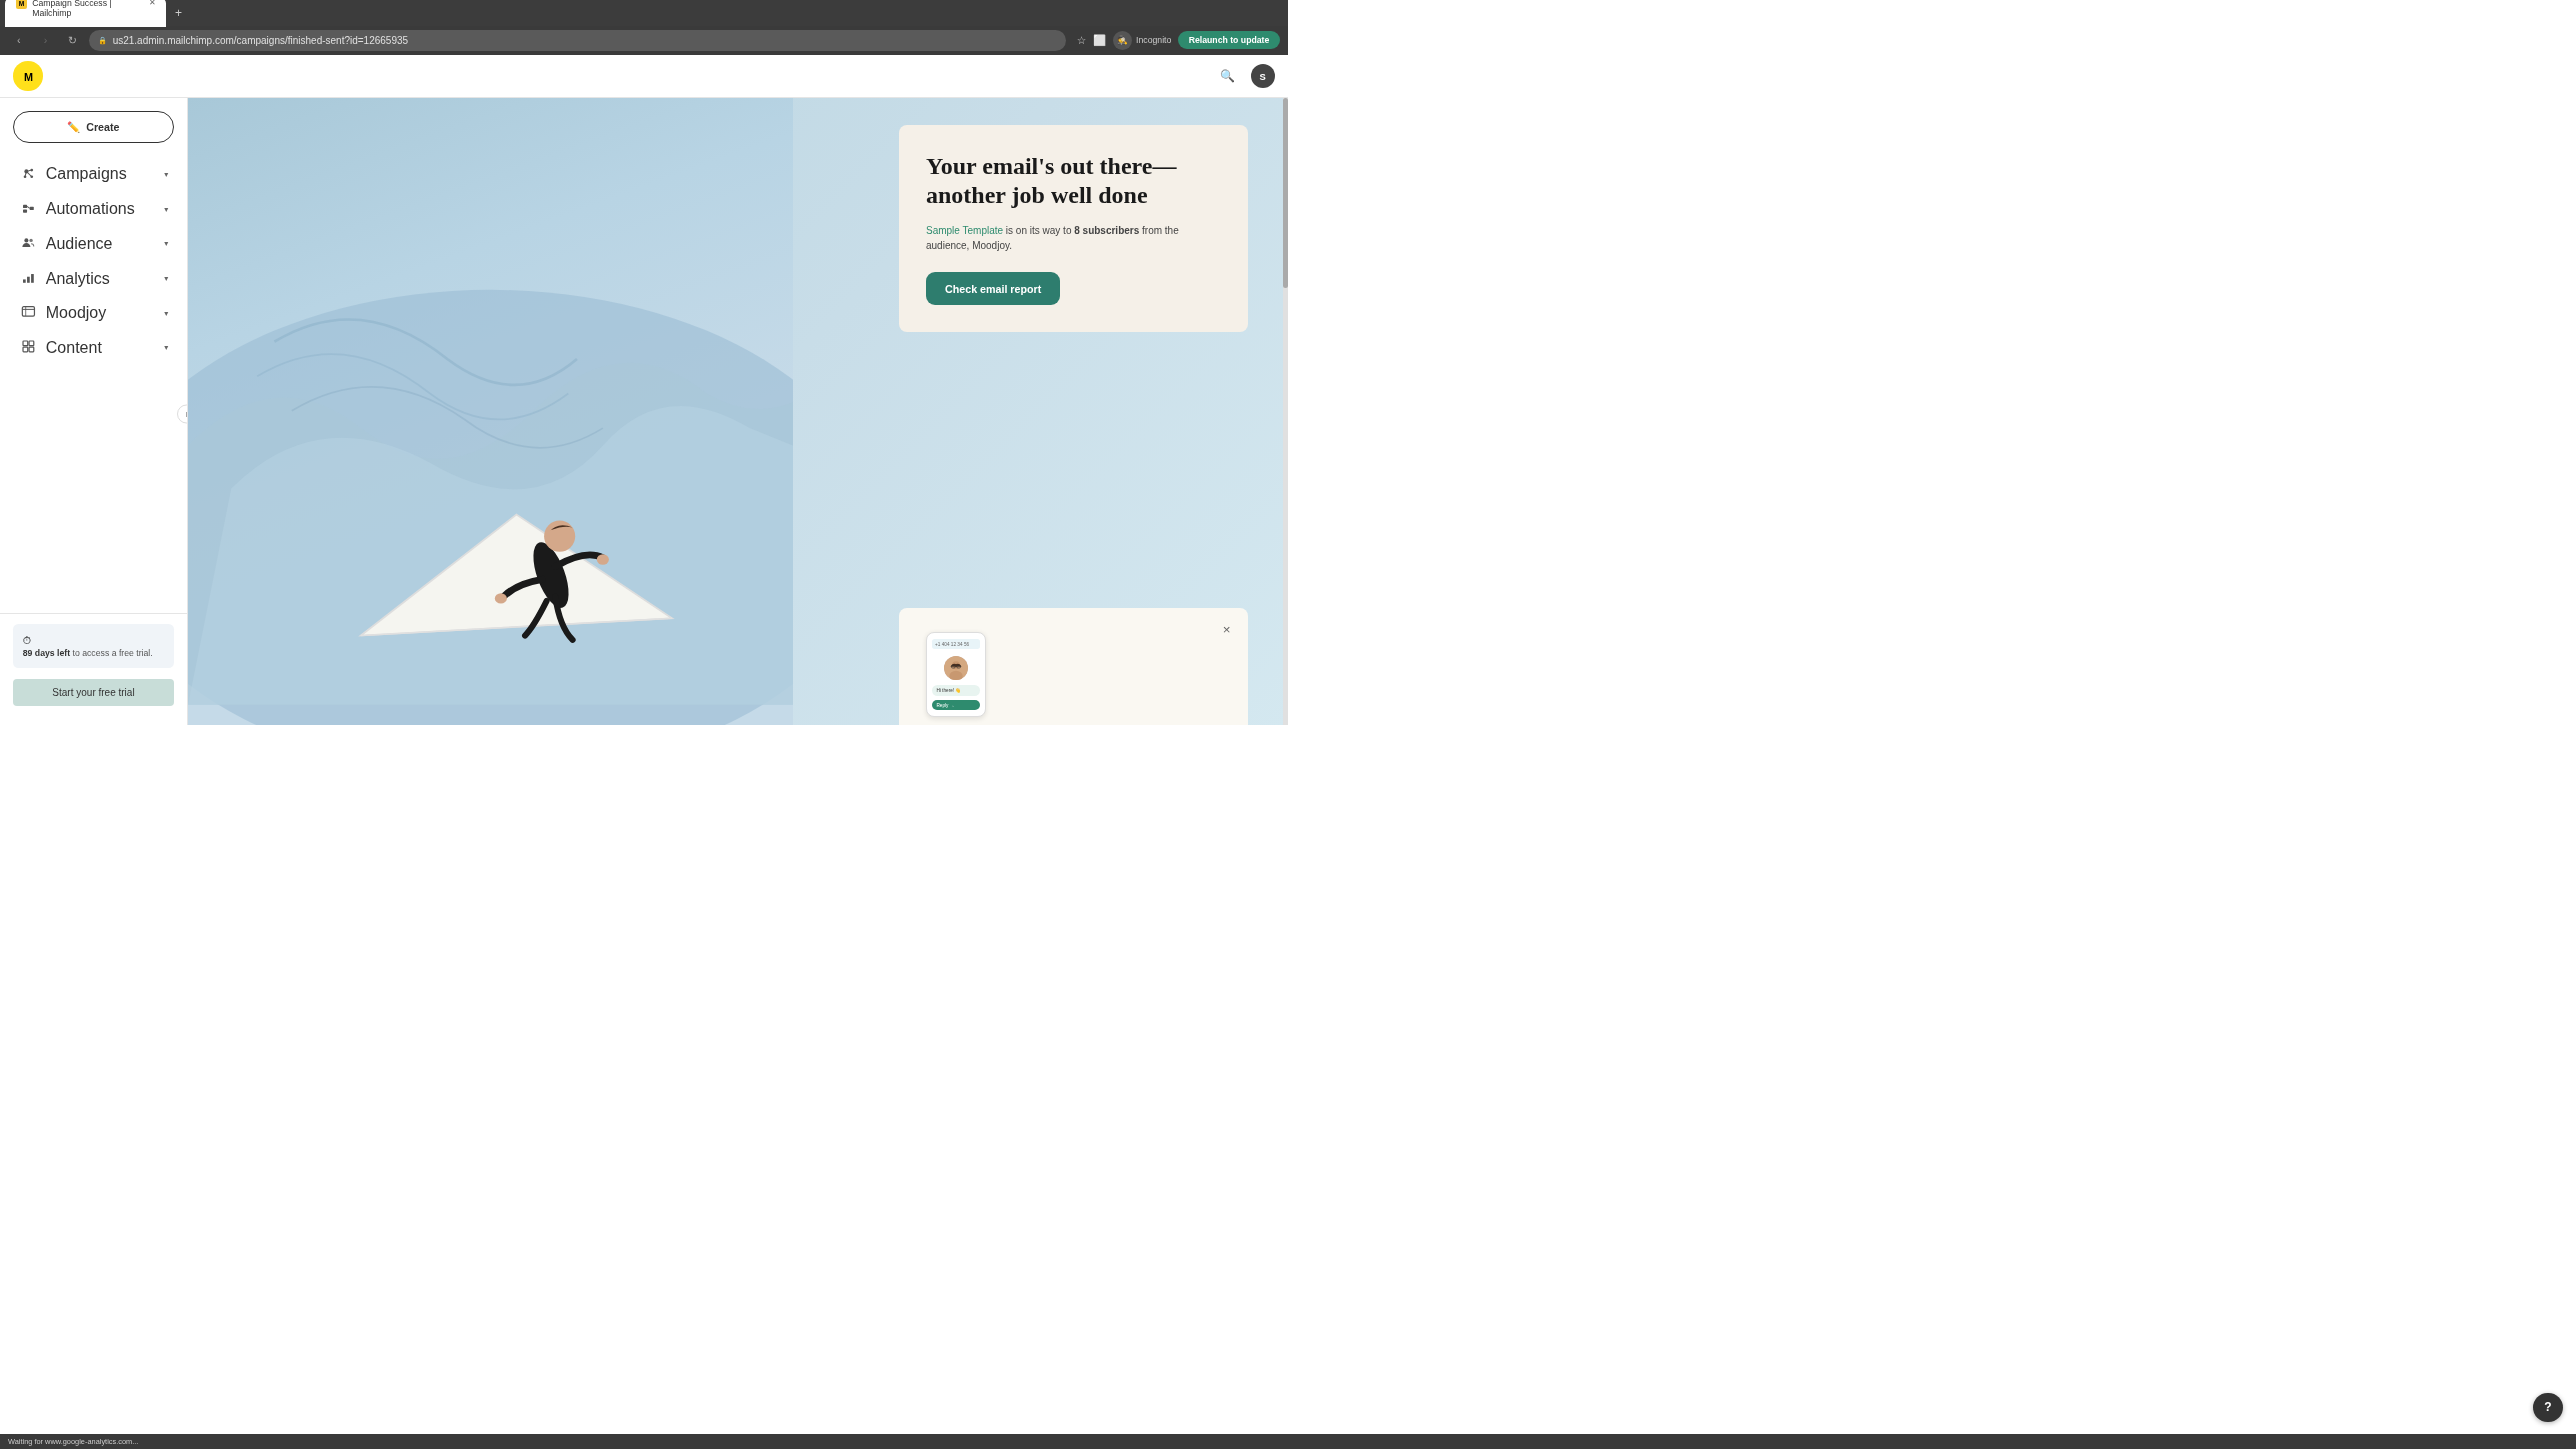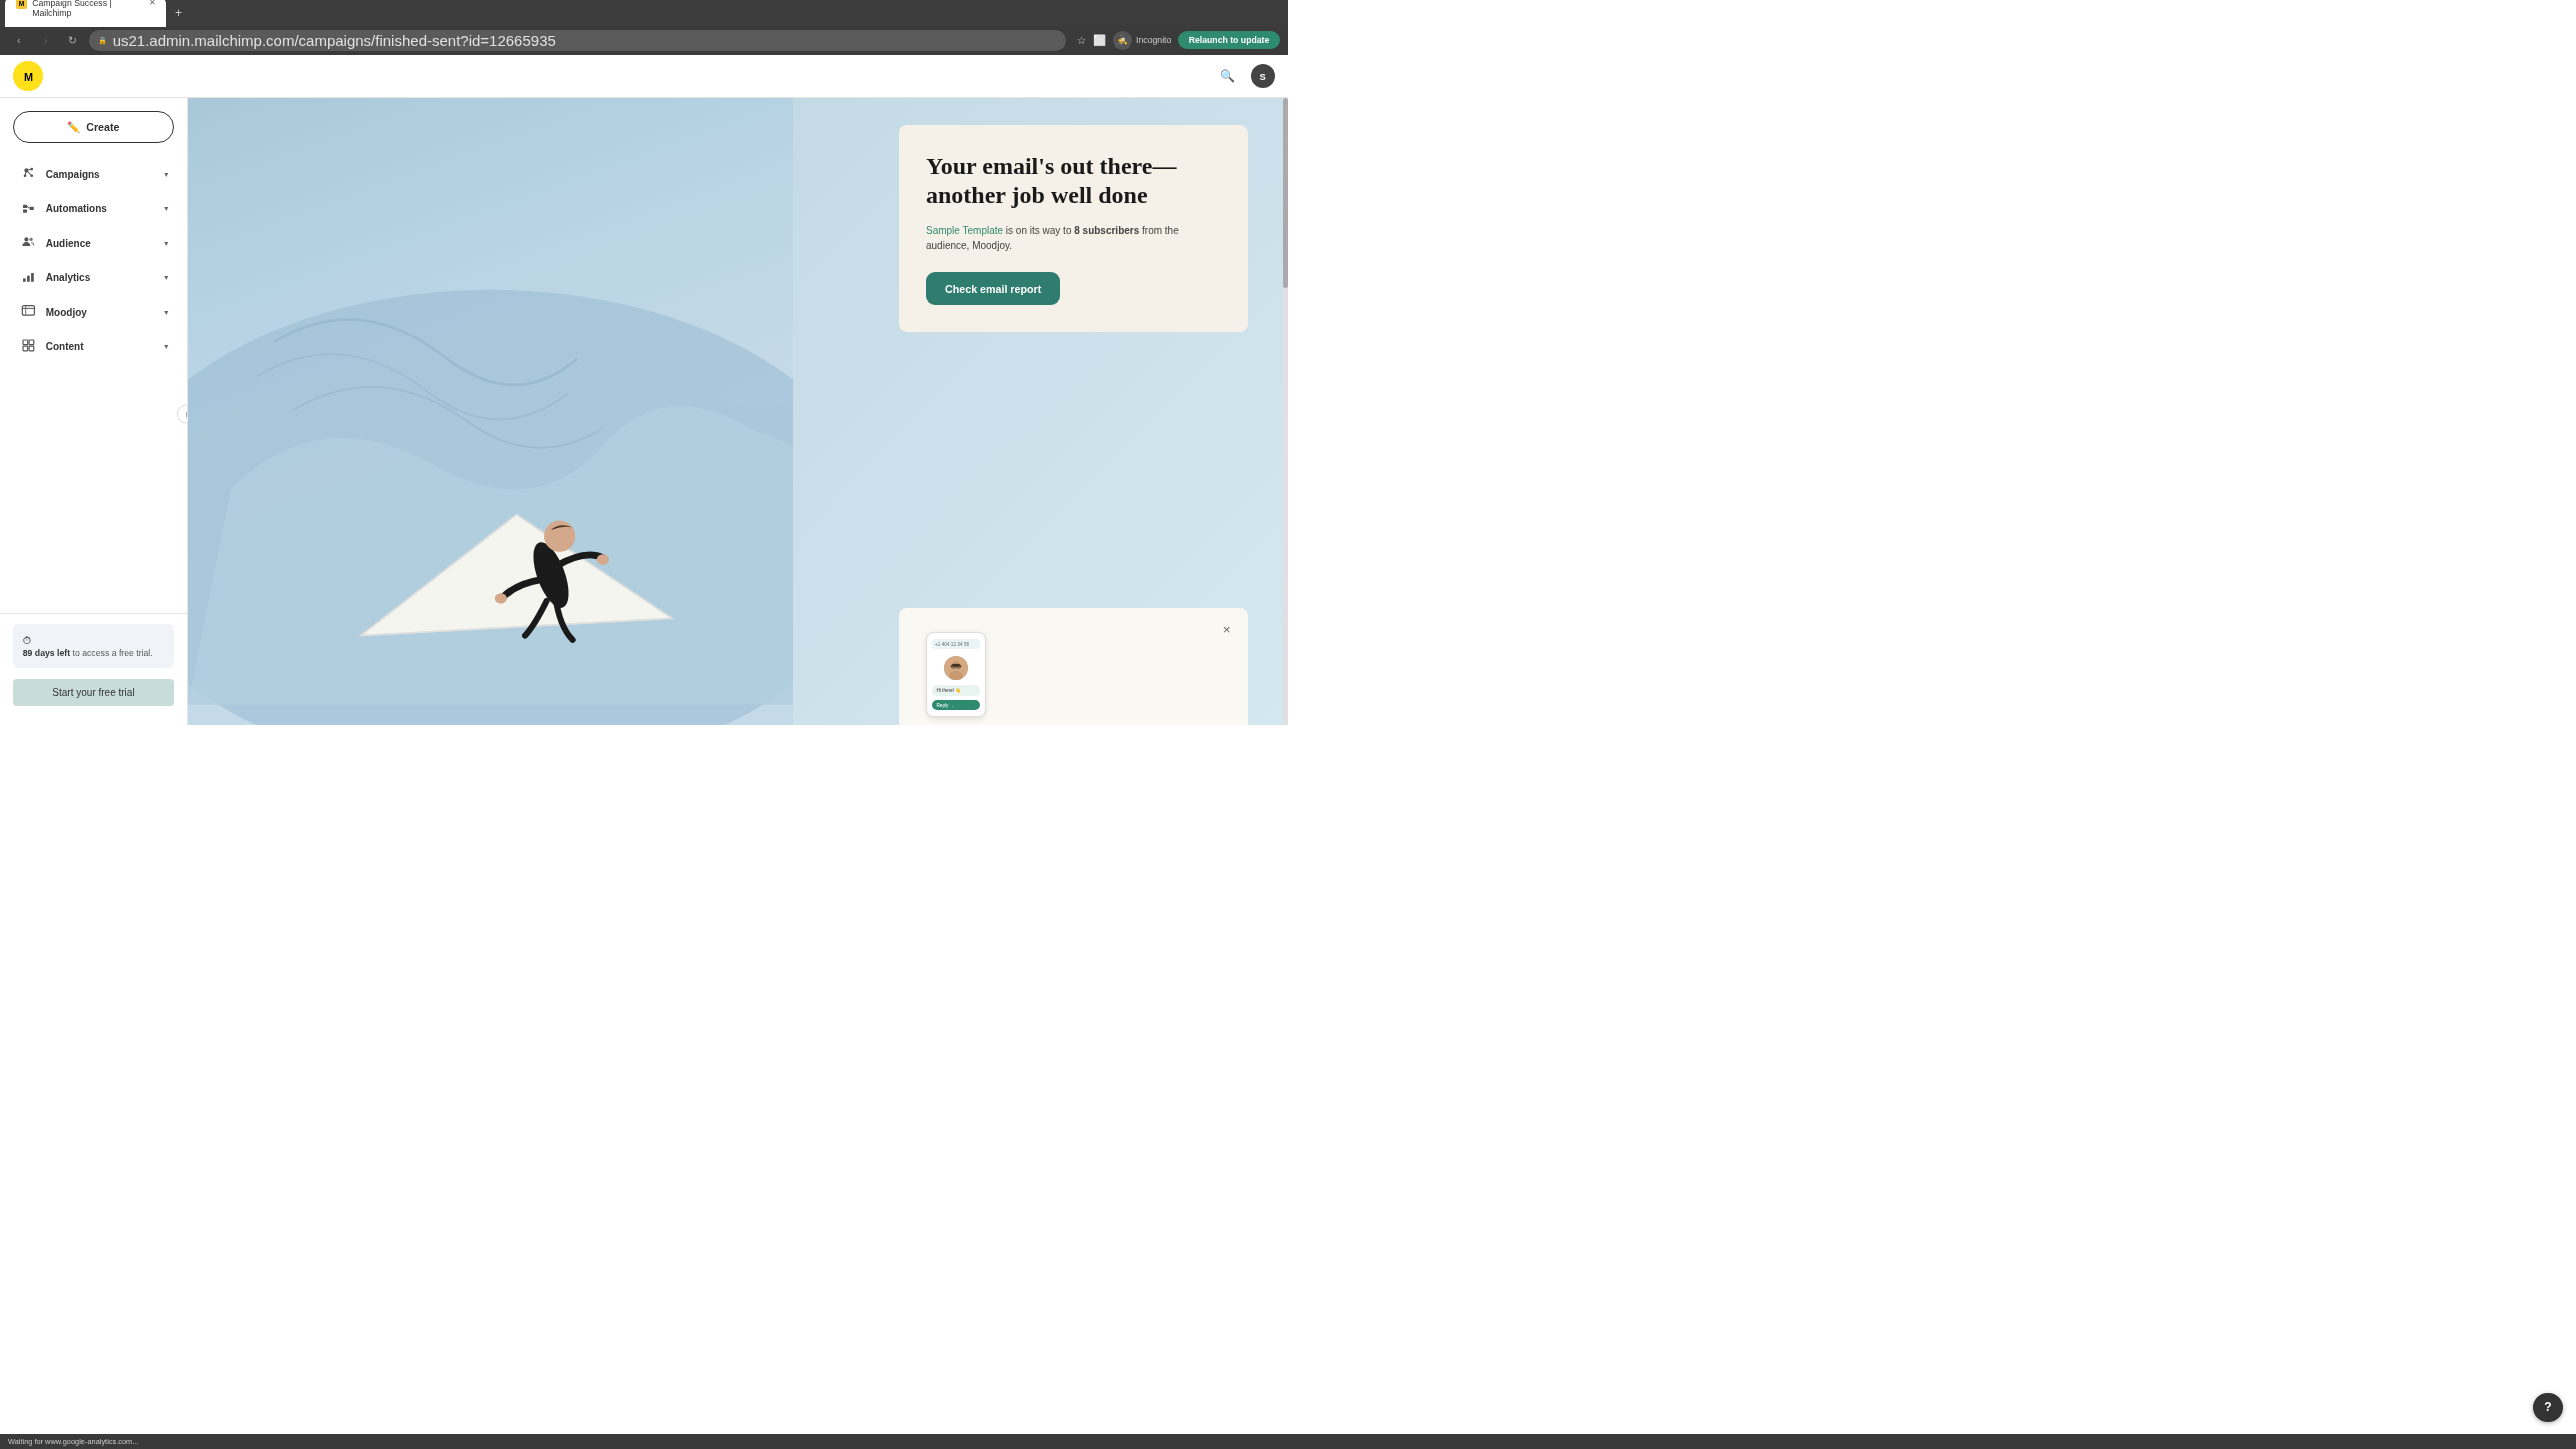--- a/index.html
+++ b/index.html
@@ -175,21 +175,21 @@
     .sidebar-item {
       display: flex;
       align-items: center;
       padding: 8px 13.4px;
       cursor: pointer;
       gap: 8px;
       border-radius: 2.7px;
       margin: 0.7px 5.4px;
     }
     .sidebar-item-icon { font-size: 13.4px; color: #444; width: 19px; text-align: center; }
-    .sidebar-item-label { font-size: 10px; color: #333; font-weight: 700; flex: 1; }
+    .sidebar-item-label { font-size: 16px; color: #333; font-weight: 400; flex: 1; }
     .sidebar-item-chevron { color: #666; font-size: 8px; }
 
     .sidebar-footer {
       padding: 10.7px 13.4px;
       border-top: 0.7px solid #e5e5e5;
       margin-top: auto;
     }
     .trial-banner {
       background: #f0f4f8;
       border-radius: 5.4px;
@@ -430,21 +430,21 @@
   </div>
   <div class="new-tab-btn">+</div>
 </div>
 
 <div class="browser-controls">
   <div class="nav-btn">‹</div>
   <div class="nav-btn" style="color:#666;">›</div>
   <div class="nav-btn">↻</div>
   <div class="address-bar">
     <span class="lock-icon">🔒</span>
-    <span style="font-size:15px; color:#e0e0e0;">us21.admin.mailchimp.com/campaigns/finished-sent?id=12665935</span>
+    <span style="font-size:10px; color:#e0e0e0;">us21.admin.mailchimp.com/campaigns/finished-sent?id=12665935</span>
   </div>
   <div class="browser-actions">
     <span class="browser-action-btn">☆</span>
     <span class="browser-action-btn">⬜</span>
     <div class="incognito-area">
       <div class="incognito-icon">🕵</div>
       <span>Incognito</span>
     </div>
     <button class="relaunch-btn">Relaunch to update</button>
   </div>

